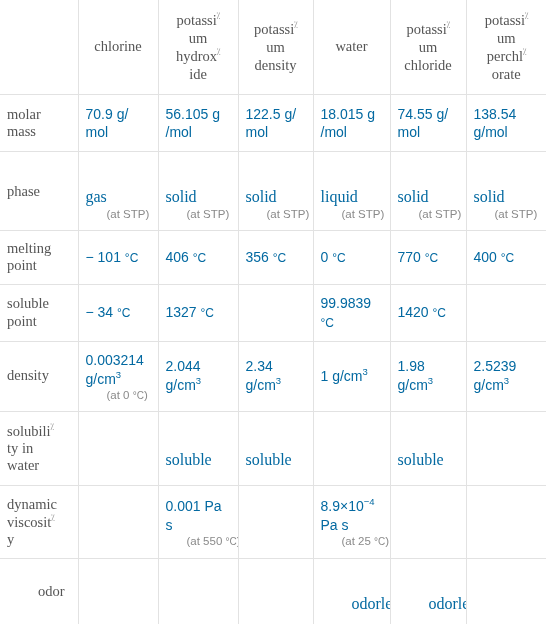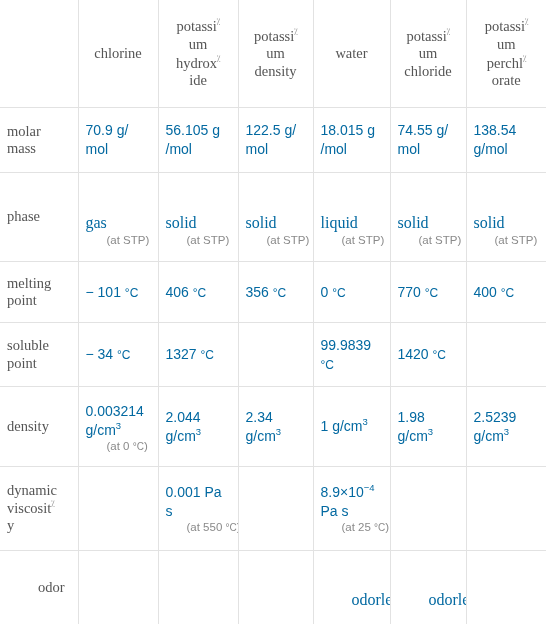--- a/index.html
+++ b/index.html
@@ -231,20 +231,41 @@
         <td>
           <div class="val">1.98 g/cm<sup>3</sup></div>
         </td>
         <td>
           <div class="val">2.5239 g/cm<sup>3</sup></div>
         </td>
       </tr>
       <tr>
         <td>
           <div class="rowlabel">
+            <div class="nb">solubili<span class="hy">⁒</span></div>
+            <div class="nb">ty in</div>
+            <div class="nb">water</div>
+          </div>
+        </td>
+        <td class="blank"></td>
+        <td>
+          <div class="val serif">soluble</div>
+        </td>
+        <td>
+          <div class="val serif">soluble</div>
+        </td>
+        <td class="blank"></td>
+        <td>
+          <div class="val serif">soluble</div>
+        </td>
+        <td class="blank"></td>
+      </tr>
+      <tr>
+        <td>
+          <div class="rowlabel">
             <div class="nb">dynamic</div>
             <div class="nb">viscosit<span class="hy">⁒</span></div>
             <div class="nb">y</div>
           </div>
         </td>
         <td class="blank"></td>
         <td>
           <div class="val">0.001 Pa s</div>
           <div class="ann">(at 550 <span class="deg">°C</span>)</div>
         </td>

